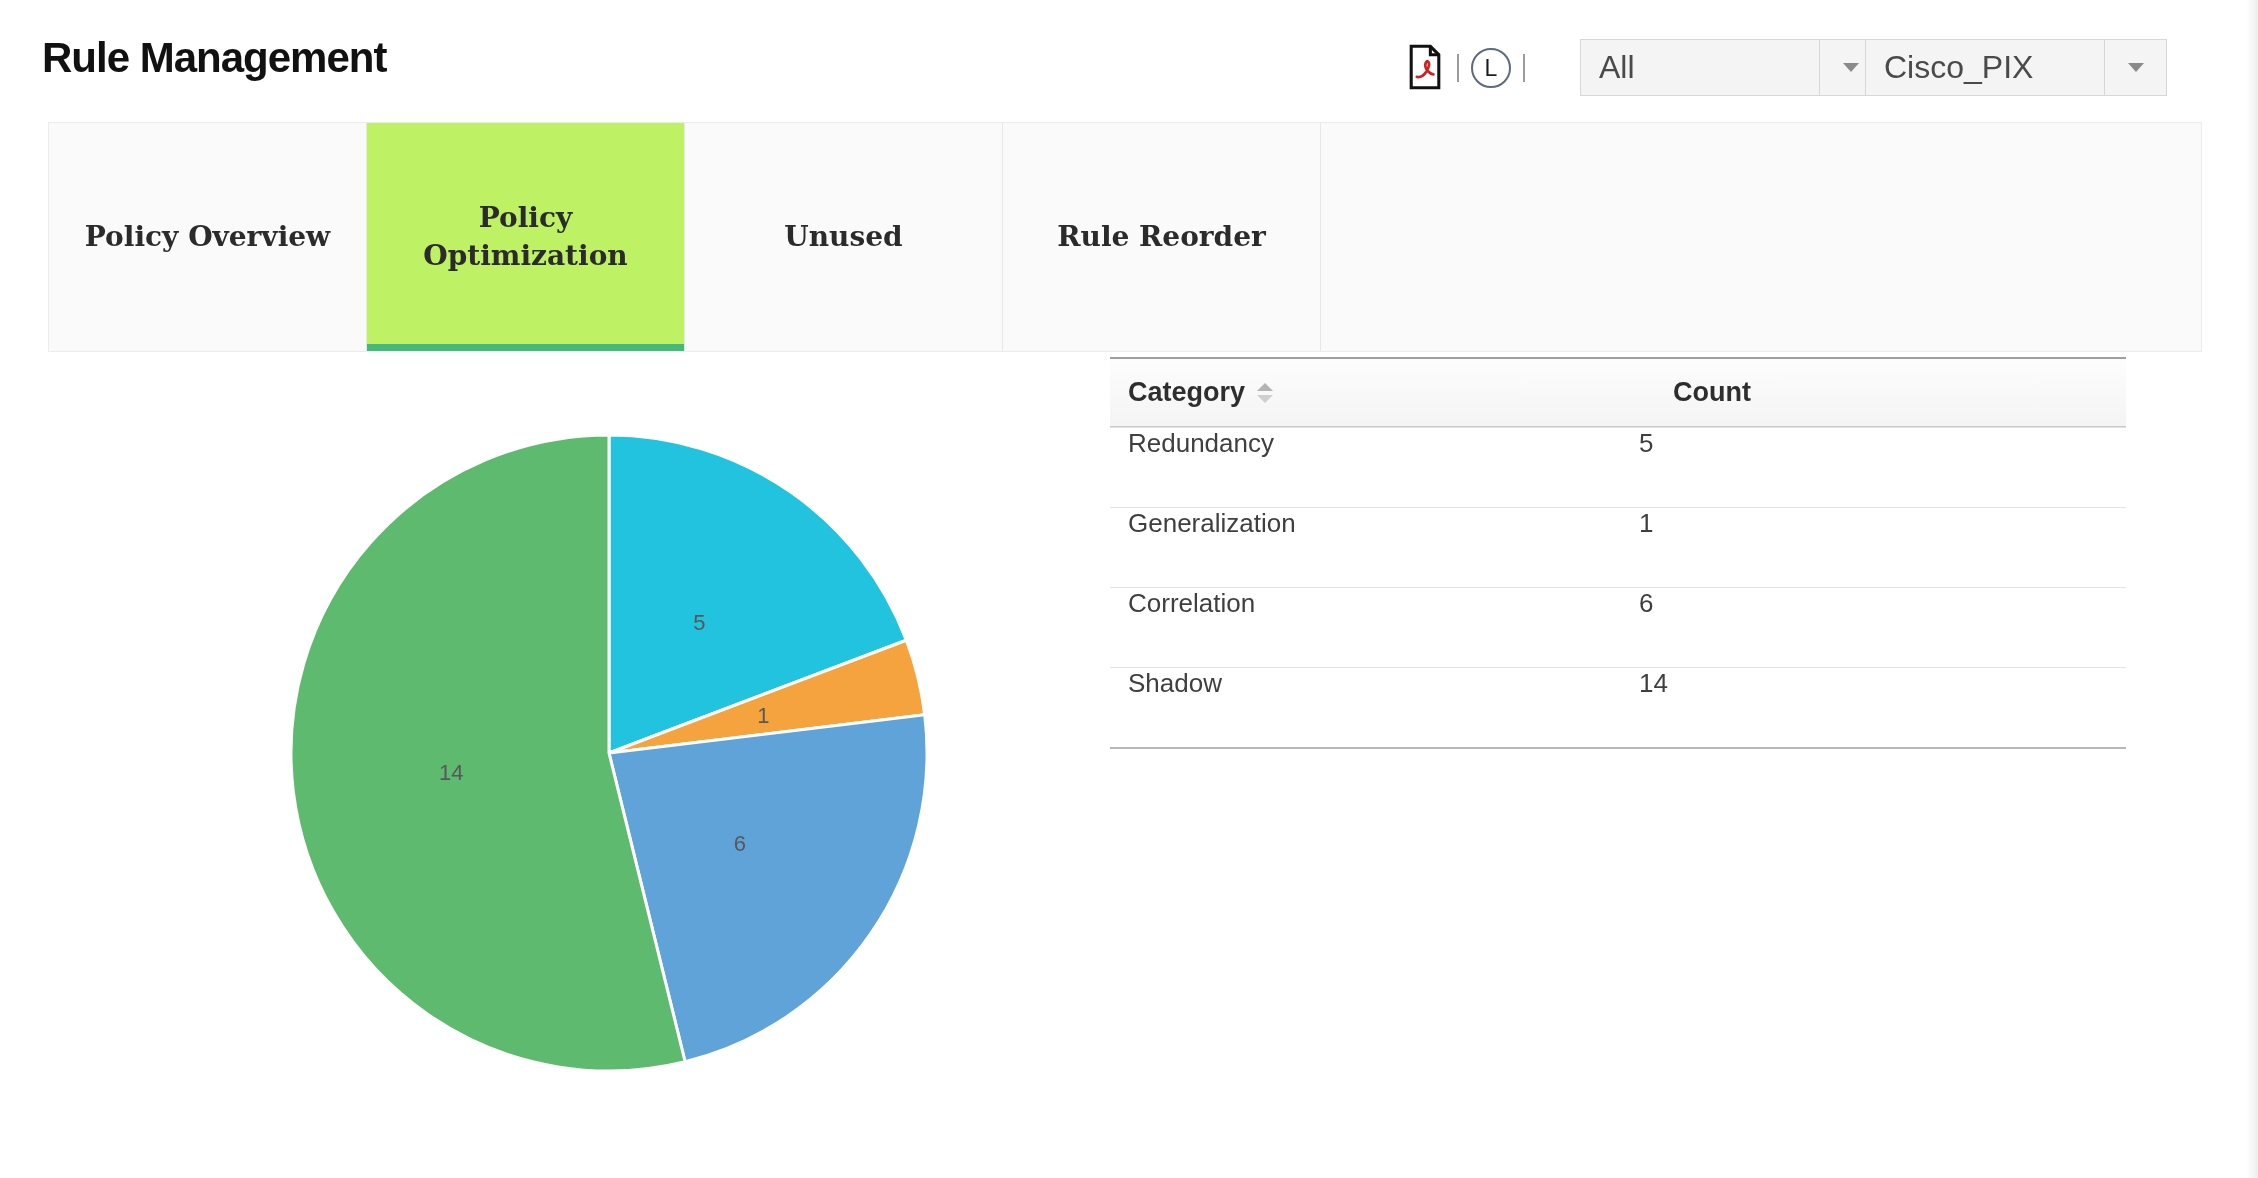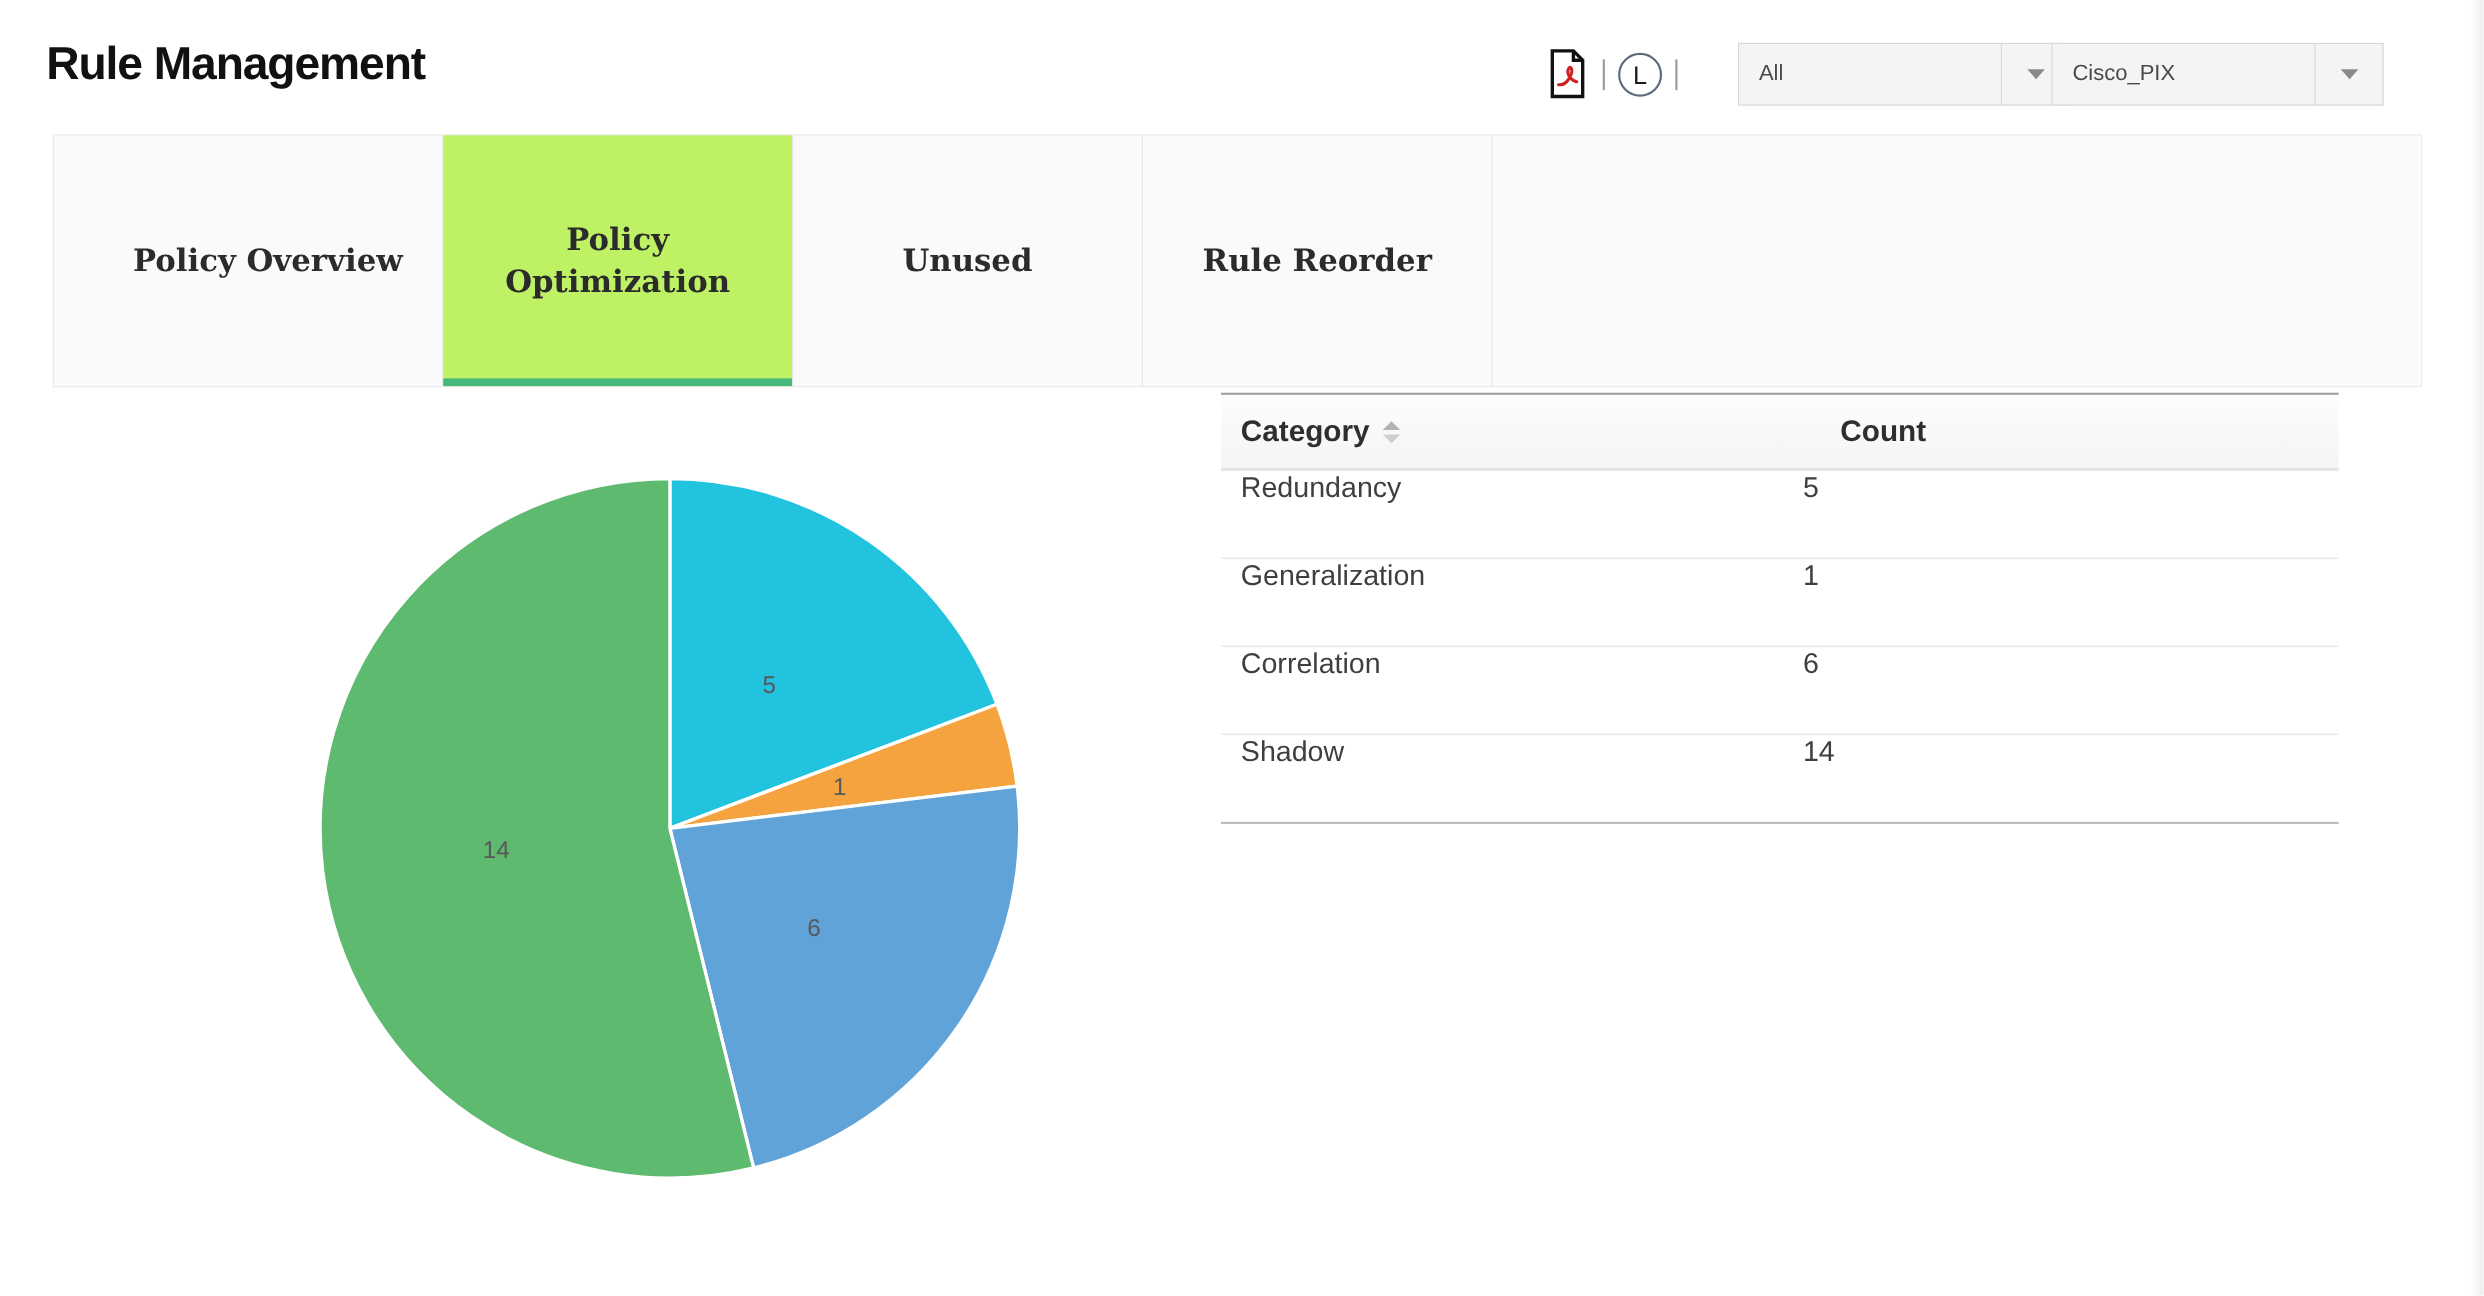--- a/index.html
+++ b/index.html
@@ -55,21 +55,21 @@
     align-items: stretch;
     cursor: pointer;
   }
   .select-1 { left: 1580px; }
   .select-2 { left: 1865px; }
   .select-value {
     flex: 1;
     display: flex;
     align-items: center;
     padding-left: 18px;
-    font-size: 20px;
+    font-size: 32px;
     color: #4a4a4a;
     white-space: nowrap;
     overflow: hidden;
   }
   .select-arrow-box {
     width: 62px;
     border-left: 1px solid #d7d7d7;
     display: flex;
     align-items: center;
     justify-content: center;
@@ -84,21 +84,20 @@
   
   .tab-strip {
     position: absolute;
     left: 48px;
     top: 122px;
     width: 2154px;
     height: 230px;
     background: #fafafa;
     border: 1px solid #ececec;
     display: flex;
-    padding-left: 36px;
   }
   .tab {
     position: relative;
     width: 318px;
     border-right: 1px solid #e7e7e7;
     display: flex;
     align-items: center;
     justify-content: center;
     text-align: center;
     padding: 0 30px;

